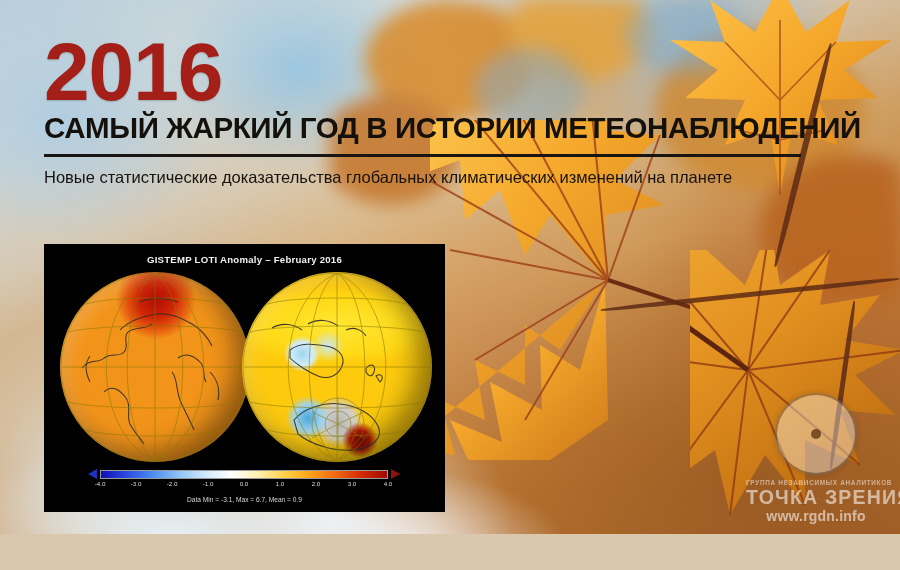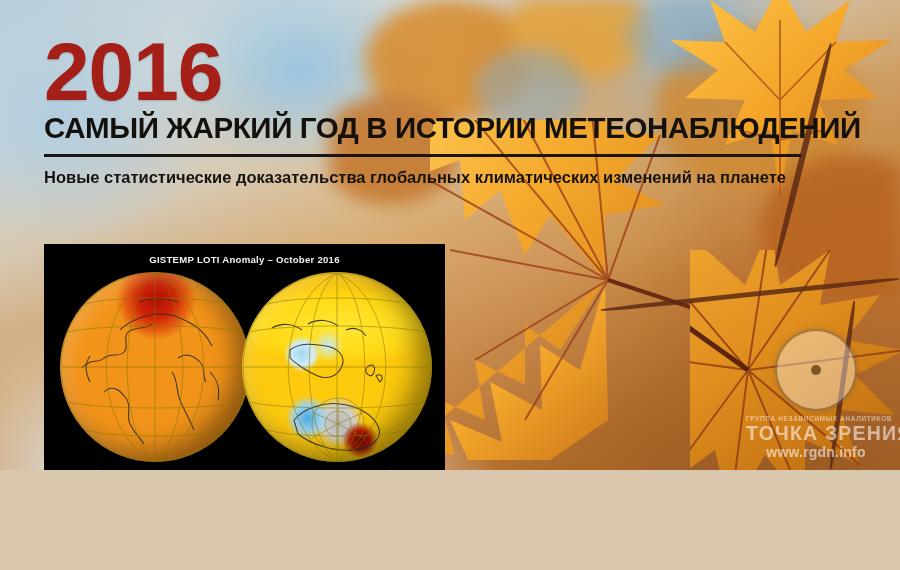--- a/index.html
+++ b/index.html
@@ -4,21 +4,21 @@
 <title>2016 — climate poster</title>
 <style>
   * { margin:0; padding:0; box-sizing:border-box; }
   html,body { width:900px; height:570px; overflow:hidden; }
   body {
     font-family:"Liberation Sans", sans-serif;
     background:#d9c7ae;
   }
   #poster {
     position:relative;
-    width:900px; height:470px;
+    width:900px; height:534px;
     overflow:hidden;
     background:#c9a274;
   }
 
   
   .bg-layer { position:absolute; inset:0; }
 
   .bg-base {
     background:
       radial-gradient(ellipse 300px 220px at 120px 470px, rgba(225,240,252,0.95), rgba(210,232,248,0) 72%),
@@ -69,21 +69,21 @@
     color:#14100c;
     white-space:nowrap;
   }
   #rule {
     margin-top:11px;
     width:757px; height:3px;
     background:#1a1512;
   }
   #subtitle {
     margin-top:11px;
-    font-size:16.5px; font-weight:700; line-height:1.15;
+    font-size:16.5px; font-weight:400; line-height:1.15;
     color:#171310;
     white-space:nowrap;
   }
 
   
   #map-panel {
     position:absolute; left:44px; top:244px;
     width:401px; height:268px;
     background:#000;
     z-index:30;
@@ -268,21 +268,21 @@
 
   <div id="text-block">
     <div id="year">2016</div>
     <div id="headline">САМЫЙ ЖАРКИЙ ГОД В ИСТОРИИ МЕТЕОНАБЛЮДЕНИЙ</div>
     <div id="rule"></div>
     <div id="subtitle">Новые статистические доказательства глобальных климатических изменений на планете</div>
   </div>
 
   <div id="map-panel">
 
-    <div id="map-title">GISTEMP LOTI Anomaly – October 2016</div>
+    <div id="map-title">GISTEMP LOTI Anomaly – February 2016</div>
 
     <div class="globe-wrap" style="left:16px; width:190px; height:190px;">
       <div class="globe" style="left:0; top:0; width:190px; height:190px;
            background:
              radial-gradient(circle 40px at 96px 28px, #b00d04 0%, #cf2406 45%, #e65a10 75%, #f2941a 100%),
              radial-gradient(circle 26px at 60px 44px, #c21605 0%, #df4a0c 60%, rgba(223,74,12,0) 100%),
              radial-gradient(circle 22px at 136px 52px, #bb1204 0%, #dc470b 60%, rgba(220,71,11,0) 100%),
              radial-gradient(circle 18px at 152px 88px, #c81d05 0%, #e8670f 65%, rgba(232,103,15,0) 100%),
              radial-gradient(circle 16px at 30px 70px, #d8400a 0%, #f0901a 70%, rgba(240,144,26,0) 100%),
              radial-gradient(circle 26px at 96px 104px, #ffffff 0%, #fffbe8 45%, rgba(255,251,232,0) 100%),

